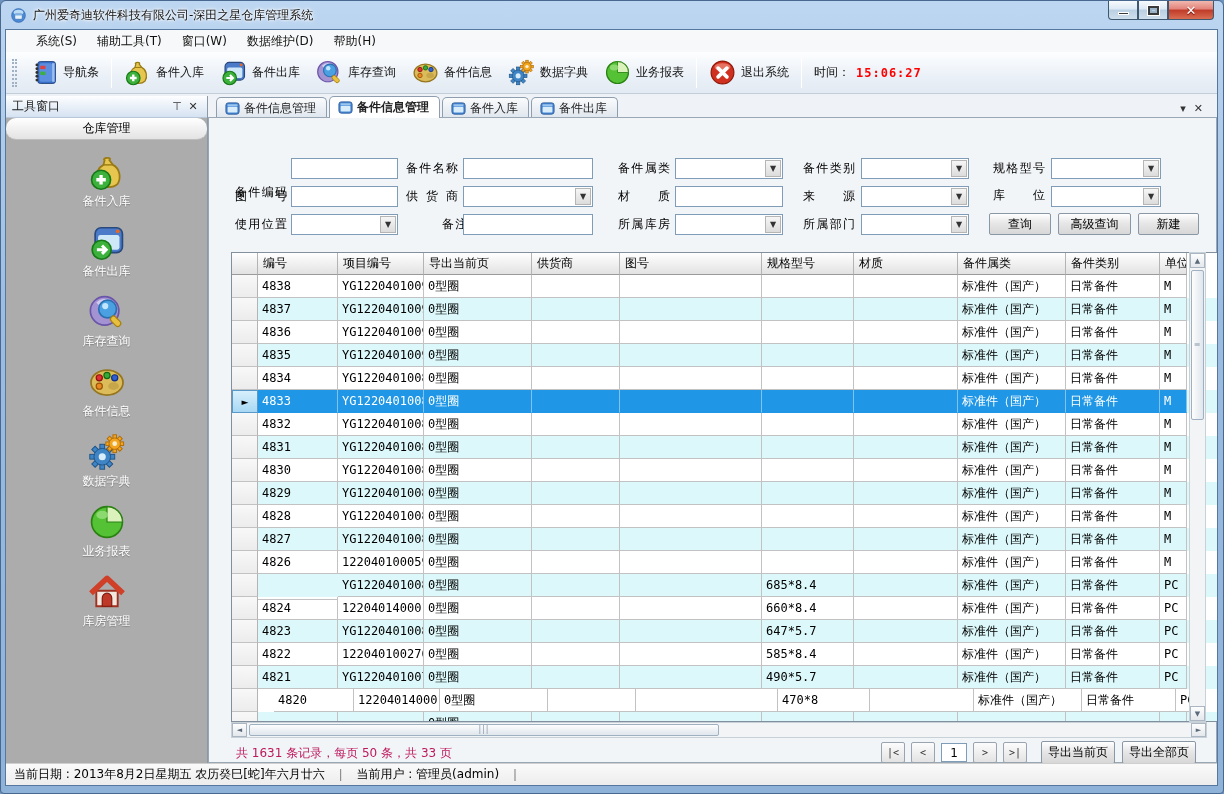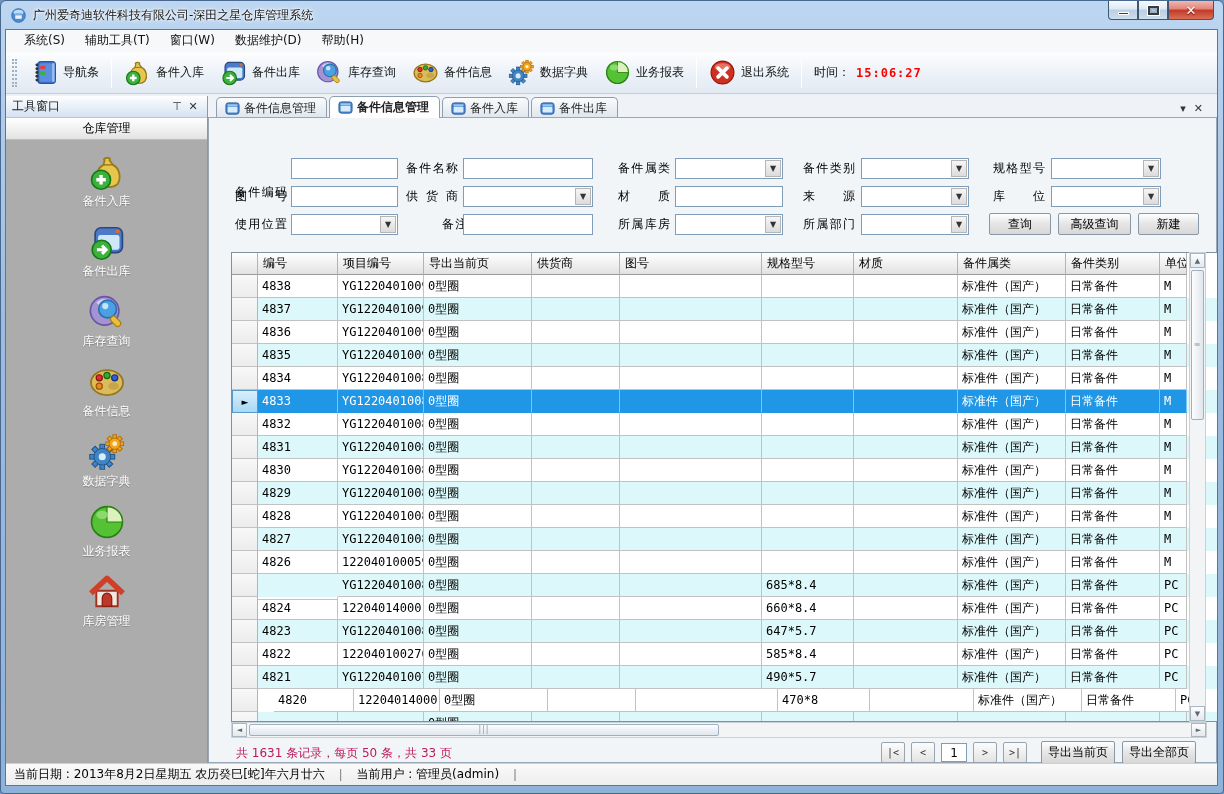--- a/index.html
+++ b/index.html
@@ -15,39 +15,39 @@
   .win-btn { width:30px; height:19px; border:1px solid #3e586f; border-top:none; background:linear-gradient(#f7fbfd,#dce9f5 45%,#b9cfe2 50%,#cfdeec); display:flex; align-items:center; justify-content:center; position:relative; }
   .win-btn.first { border-radius:0 0 0 4px; }
   .win-btn.close { width:46px; background:linear-gradient(#f0b8ae,#e2827a 45%,#c03b28 50%,#d96d52); border-radius:0 0 4px 0; }
   .glyph-min { width:11px; height:3px; background:#3a3a3a; border:1px solid #fff; margin-top:6px; }
   .glyph-max { width:11px; height:9px; border:1px solid #fff; background:transparent; box-shadow:inset 0 0 0 2px #9ab2c8; border:2px solid #3a3a3a; outline:1px solid #fff; }
   .glyph-close { color:#fff; font-size:13px; font-weight:bold; text-shadow:0 1px 1px #6a1208; line-height:1; }
 
   
   .client { position:absolute; left:4px; top:28px; right:5px; bottom:7px; background:#eef2f7; border:1px solid #56789f; overflow:hidden; }
 
-  .menubar { position:absolute; left:0; top:0; right:0; height:22px; background:#f7f8f9; display:flex; align-items:flex-end; padding-left:8px; }
+  .menubar { position:absolute; left:0; top:0; right:0; height:22px; background:#f7f8f9; display:flex; align-items:center; padding-left:20px; }
   .menu-item { padding:3px 10px; color:#111; cursor:default; }
 
   .toolbar { position:absolute; left:0; top:22px; right:0; height:42px; background:linear-gradient(#fdfeff,#eaf0f7 60%,#e2eaf3); border-bottom:1px solid #c3cdd8; display:flex; align-items:center; padding-left:4px; }
   .tb-grip { width:5px; height:28px; margin:0 6px 0 2px; border-left:2px dotted #9fb2c5; border-right:2px dotted #9fb2c5; }
   .tb-item { display:flex; align-items:center; gap:5px; padding:4px 8px; border-radius:3px; cursor:default; }
   .tb-icon { width:27px; height:27px; display:inline-block; }
   .tb-icon svg { width:100%; height:100%; }
   .tb-label { color:#111; white-space:nowrap; }
   .tb-sep { width:1px; height:30px; background:#c3cdd8; border-right:1px solid #fff; margin:0 4px; }
   .tb-time-label { margin-left:8px; color:#111; }
   .tb-time-value { color:#f00; font-weight:bold; font-family:"DejaVu Sans Mono",monospace; margin-left:6px; letter-spacing:1px; }
 
   
   .sidebar { position:absolute; left:0; top:66px; width:202px; bottom:22px; background:#acacac; border-right:1px solid #8b98a6; }
   .sb-header { height:22px; background:linear-gradient(#fdfeff,#d5e2f1); border-bottom:1px solid #b8c6d8; display:flex; align-items:center; padding:0 6px; color:#222; }
   .sb-header .sp { flex:1; }
   .sb-hbtn { width:16px; height:16px; display:flex; align-items:center; justify-content:center; color:#333; font-size:11px; cursor:default; }
-  .sb-section { height:22px; background:linear-gradient(#ffffff,#e3e3e3); border-bottom:1px solid #bdbdbd; display:flex; align-items:center; justify-content:center; color:#000; }
+  .sb-section { height:22px; background:linear-gradient(#ffffff,#e3e3e3); border-bottom:1px solid #bdbdbd; display:flex; align-items:center; justify-content:center; color:#000;border-radius:10px; }
   .sb-body { position:absolute; top:44px; bottom:0; left:0; right:0; overflow:hidden; display:flex; flex-direction:column; align-items:center; padding-top:13px; }
   .sb-item { width:150px; height:56px; margin-bottom:14px; display:flex; flex-direction:column; align-items:center; justify-content:flex-start; cursor:default; }
   .sb-icon { width:38px; height:38px; }
   .sb-icon svg { width:100%; height:100%; }
   .sb-label { color:#fff; margin-top:2px; text-shadow:0 1px 1px #7a7a7a; }
 
   
   .main { position:absolute; left:202px; top:66px; right:0; bottom:22px; background:#eff3f7; }
   .tabstrip { position:absolute; left:0; top:0; right:0; height:22px; display:flex; align-items:flex-end; padding-left:8px; }
   .tab { height:21px; display:flex; align-items:center; gap:4px; padding:0 10px 0 8px; border:1px solid #8f9eae; border-bottom:none; border-radius:5px 5px 0 0; background:linear-gradient(#fafbfc,#dfe6ee); margin-right:2px; color:#222; cursor:default; position:relative; }
@@ -405,21 +405,21 @@
             <div class="s-label" style="left: 197px; top: 68px;">供货商</div>
             <div class="s-select" style="left: 254px; top: 68px; width: 130px;">
               <span class="arrow-box">▼</span>
             </div>
             <div class="s-label" style="left: 409px; top: 68px;">材质</div>
             <input class="s-input" style="left: 466px; top: 68px; width: 108px;">
             <div class="s-label" style="left: 594px; top: 68px;">来源</div>
             <div class="s-select" style="left: 652px; top: 68px; width: 108px;">
               <span class="arrow-box">▼</span>
             </div>
-            <div class="s-label" style="left: 784px; top: 68px;">库位</div>
+            <div class="s-label" style="left: 784px; top: 68px; font-family: Liberation Mono, monospace;">库位</div>
             <div class="s-select" style="left: 842px; top: 68px; width: 110px;">
               <span class="arrow-box">▼</span>
             </div>
             <div class="s-label" style="left: 26px; top: 96px;">使用位置</div>
             <div class="s-select" style="left: 82px; top: 96px; width: 107px;">
               <span class="arrow-box">▼</span>
             </div>
             <div class="s-label" style="left: 197px; top: 96px; margin-left: 36px;">备注信息</div>
             <input class="s-input" style="left: 254px; top: 96px; width: 130px;">
             <div class="s-label" style="left: 409px; top: 96px;">所属库房</div>

